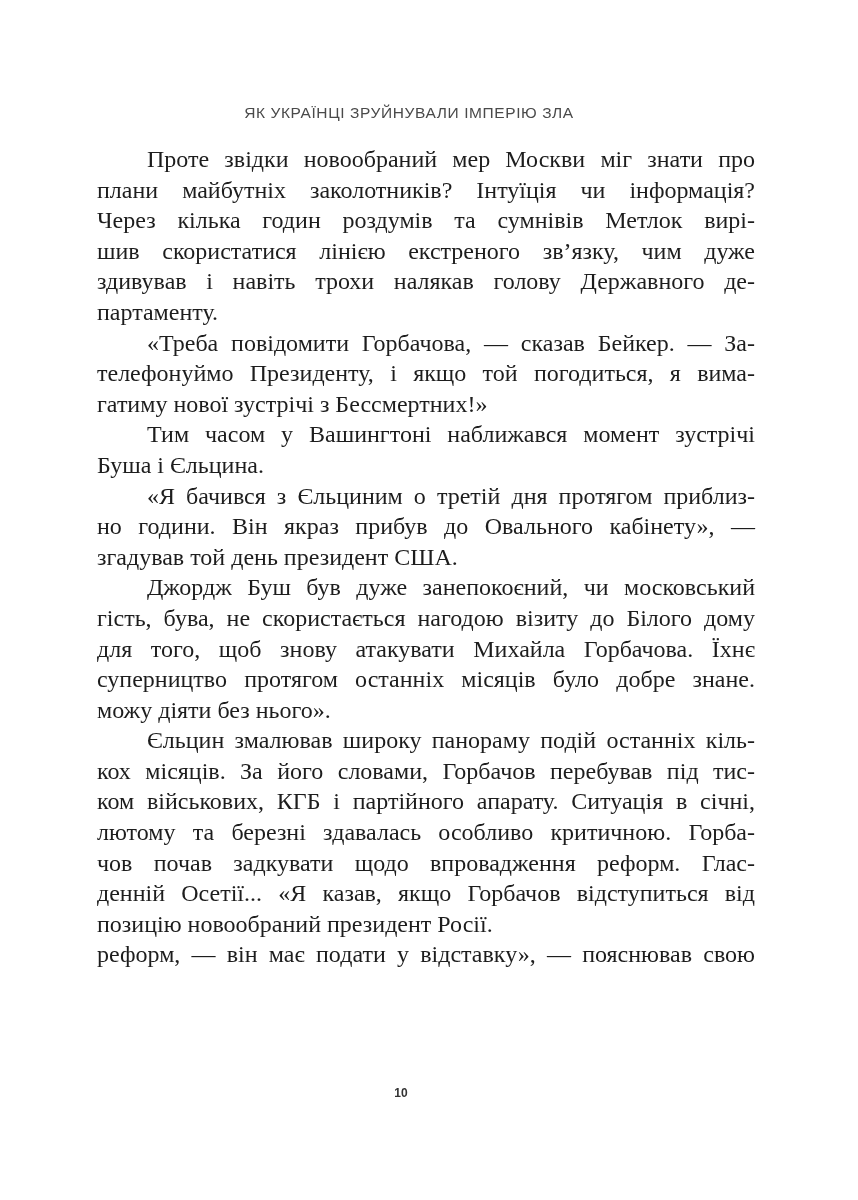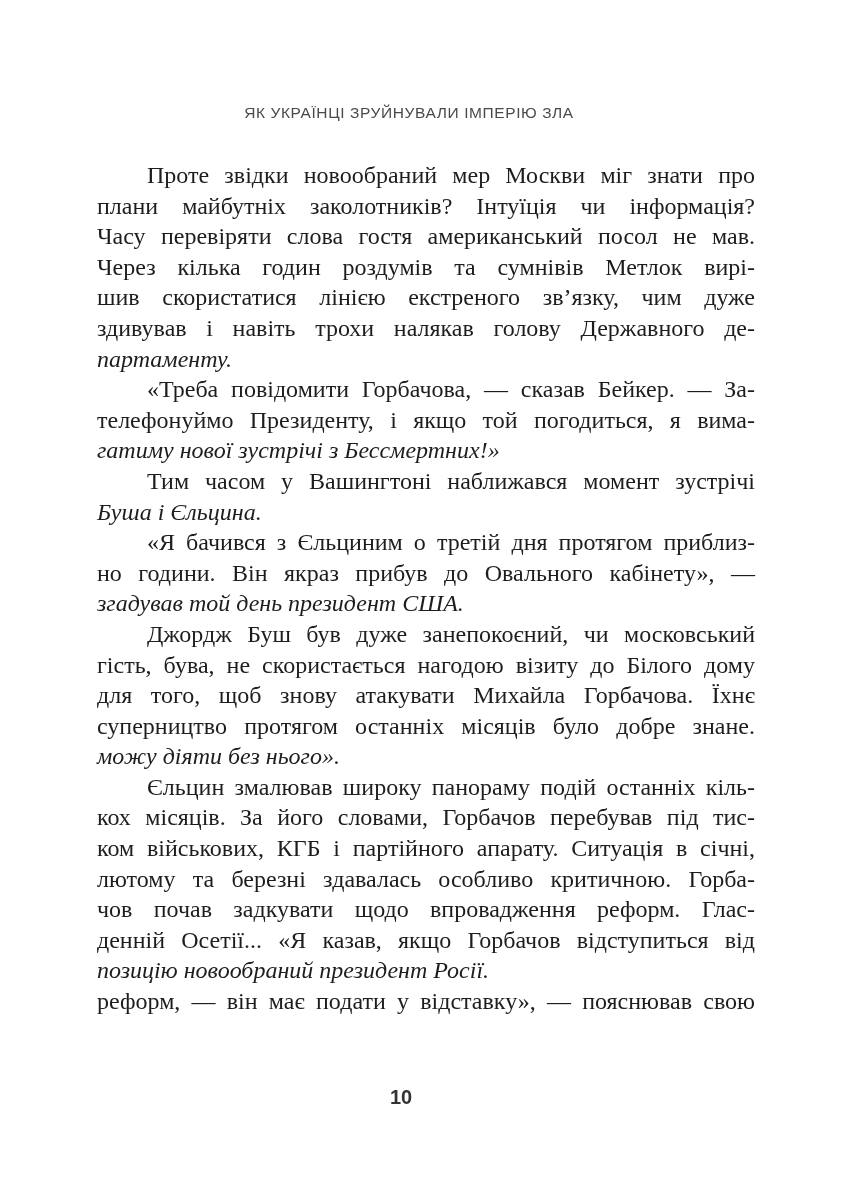--- a/index.html
+++ b/index.html
@@ -22,21 +22,21 @@
     right: 0;
     text-align: center;
     font-family: "Liberation Sans", sans-serif;
     font-size: 15.5px;
     font-weight: 400;
     letter-spacing: 0.6px;
     color: var(--header-color, #4a4a4a);
   }
   .body-text {
     position: absolute;
-    top: 160px;
+    top: 144px;
     left: 97px;
     width: 658px;
     font-family: "Liberation Serif", serif;
     font-size: 24px;
     line-height: 30.6px;
     color: var(--text-color, #1d1d1d);
   }
   .paragraph {
     margin: 0;
     padding: 0;
@@ -44,45 +44,43 @@
   .line {
     text-align: justify;
     text-align-last: justify;
     white-space: normal;
   }
   .line.first {
     text-indent: 50px;
   }
   .line.last {
     text-align-last: left;
-    font-style: italic;
   }
   .folio {
     position: absolute;
     top: 1086px;
     left: 0;
     right: 16px;
     text-align: center;
     font-family: "Liberation Sans", sans-serif;
-    font-size: 20px;
+    font-size: 12px;
     font-weight: 700;
     color: var(--folio-color, #333333);
   }
 </style>
 </head>
 <body>
 
 <div class="page" style="--bg: #ffffff; --text-color: #1d1d1d; --header-color: #4a4a4a; --folio-color: #333333;">
   <div class="running-head">ЯК УКРАЇНЦІ ЗРУЙНУВАЛИ ІМПЕРІЮ ЗЛА</div>
 
   <div class="body-text" id="body-text">
       <div class="paragraph">
         <div class="line first">Проте звідки новообраний мер Москви міг знати про</div>
         <div class="line">плани майбутніх заколотників? Інтуїція чи інформація?</div>
-        <div class="line">Часу перевіряти слова гостя американський посол не мав.</div>
         <div class="line">Через кілька годин роздумів та сумнівів Метлок вирі-</div>
         <div class="line">шив скористатися лінією екстреного зв’язку, чим дуже</div>
         <div class="line">здивував і навіть трохи налякав голову Державного де-</div>
         <div class="line last">партаменту.</div>
       </div>
       <div class="paragraph">
         <div class="line first">«Треба повідомити Горбачова, — сказав Бейкер. — За-</div>
         <div class="line">телефонуймо Президенту, і якщо той погодиться, я вима-</div>
         <div class="line last">гатиму нової зустрічі з Бессмертних!»</div>
       </div>

